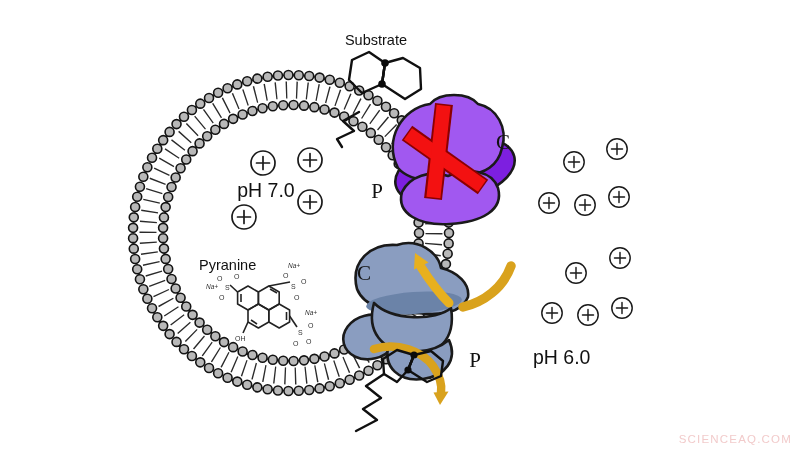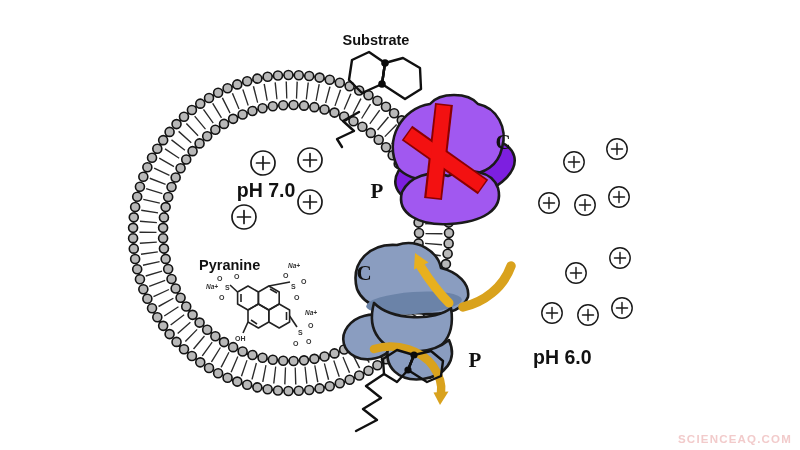--- a/index.html
+++ b/index.html
@@ -1,16 +1,16 @@
 <!DOCTYPE html>
 <html><head>
 <meta charset="utf-8">
 <style>
   html,body{margin:0;padding:0;background:#fff;}
-  .stage{position:relative;width:800px;height:450px;background:#ffffff;overflow:hidden;font-family:"Liberation Sans",sans-serif;font-weight:bold;}
+  .stage{position:relative;width:800px;height:450px;background:#ffffff;overflow:hidden;font-family:"Liberation Sans",sans-serif;}
   svg{position:absolute;left:0;top:0;}
   .bead-outline{fill:none;stroke:#141414;stroke-linecap:round;}
   .bead-fill{fill:none;stroke-linecap:round;}
   .tails{fill:none;stroke:#2b2b2b;}
   .blob{stroke:#1a1a1a;stroke-width:2.6;stroke-linejoin:round;}
   .shade{stroke:none;}
   .mol{fill:none;stroke:#101010;stroke-width:2.4;stroke-linejoin:round;stroke-linecap:round;}
   .mol-thin{fill:none;stroke:#222;stroke-width:1.6;stroke-linejoin:round;}
   .dot{fill:#0a0a0a;stroke:none;}
   .ion-c{fill:#ffffff;stroke:#1a1a1a;stroke-width:1.7;}

